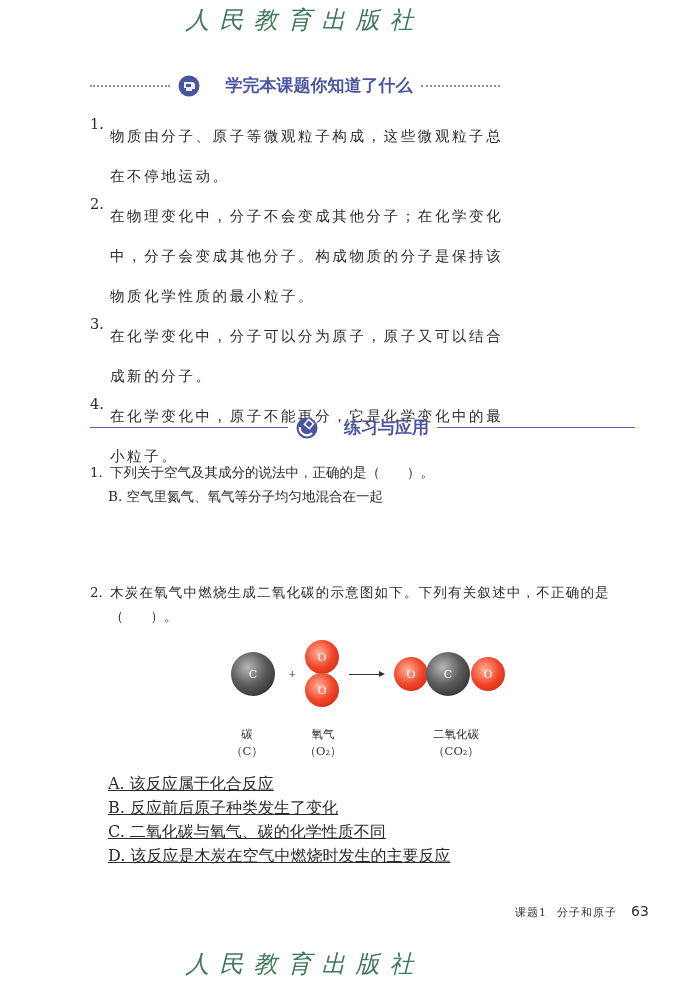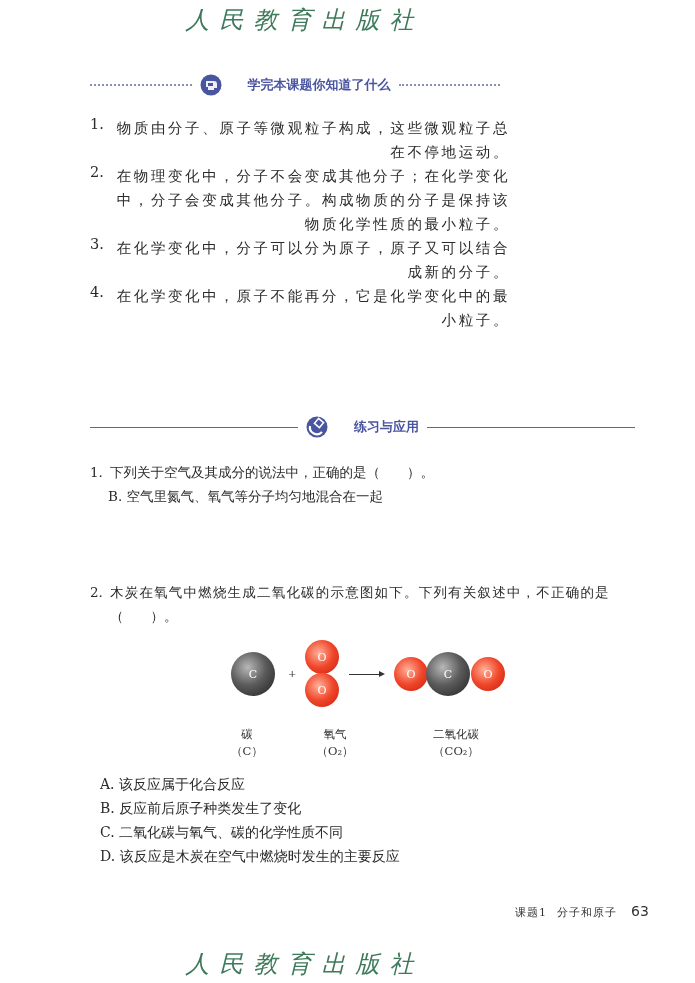--- a/index.html
+++ b/index.html
@@ -11,28 +11,28 @@
   .wm-top { top: 4px; }
   .wm-bottom { top: 948px; }
 
   .section-header { position: absolute; left: 90px; display: flex; align-items: center; }
   .sh1 { top: 74px; width: 410px; }
   .sh2 { top: 416px; width: 545px; }
   .dots { flex: 1; border-top: 2px dotted #8a8fb5; height: 0; }
   .solid { flex: 1; border-top: 1.5px solid #5a64a8; height: 0; }
   .sh-title { display: flex; align-items: center; padding: 0 8px;
               font-family: "DejaVu Sans", sans-serif; font-weight: bold;
-              color: #4a55a0; font-size: 13px; gap: 20px; }
+              color: #4a55a0; font-size: 17px; gap: 20px; }
   .sh-icon { width: 22px; height: 22px; margin-right: 6px; }
 
   .summary { position: absolute; left: 90px; top: 116px; width: 420px;
              font-size: 14.5px; letter-spacing: 2.6px; }
   .summary .item { display: flex; margin-bottom: 0; }
   .summary .num { width: 20px; flex: none; letter-spacing: 0; }
-  .summary .txt { line-height: 24px; text-align: right; }
+  .summary .txt { line-height: 40px; }
 
   .q { position: absolute; left: 90px; font-size: 13.5px; }
   .q1 { top: 460px; width: 560px; }
   .q2 { top: 580px; width: 560px; }
   .qrow { display: flex; line-height: 24px; }
   .qnum { width: 20px; flex: none; }
   .opt { padding-left: 18px; line-height: 24px; }
   .q2 .qtext { letter-spacing: 1.2px; }
 
   .diagram { position: absolute; left: 225px; top: 640px; width: 300px; height: 130px; }
@@ -41,21 +41,21 @@
   .carbon { width: 44px; height: 44px;
             background: radial-gradient(circle at 38% 35%, #b8b8b8 0%, #5c5c5c 45%, #1e1e1e 100%); }
   .oxygen { width: 34px; height: 34px;
             background: radial-gradient(circle at 40% 38%, #ffb199 0%, #f0462a 50%, #c41e0e 100%); }
   .plus { position: absolute; font-size: 10px; color: #333; }
   .arrow { position: absolute; height: 0; border-top: 1px solid #333; }
   .arrow::after { content: ""; position: absolute; right: -2px; top: -4px;
                   border-left: 6px solid #333; border-top: 3.5px solid transparent; border-bottom: 3.5px solid transparent; }
   .lbl { position: absolute; font-size: 11.5px; text-align: center; line-height: 17px; color: #333; }
 
-  .q2opts { position: absolute; left: 82px; top: 772px; font-size: 14px; }
+  .q2opts { position: absolute; left: 90px; top: 772px; font-size: 16px; text-decoration: underline; }
 
   .footer { position: absolute; top: 903px; left: 495px; font-size: 11px; color: #333;
             display: flex; align-items: baseline; letter-spacing: 1px; margin-left: 20px; }
   .footer .pg { font-family: "DejaVu Sans", sans-serif; font-size: 14px; margin-left: 14px; letter-spacing: 0; }
   .footer .sp { margin-left: 10px; }
 </style>
 </head>
 <body>
 
 <div class="watermark wm-top">人民教育出版社</div>
@@ -132,21 +132,21 @@
   <div class="atom oxygen" style="left:80px; top:33px;">O</div>
   <div class="arrow" style="left:124px; top:34px; width:34px;"></div>
   <div class="atom oxygen" style="left:169px; top:17px; z-index:1;">O</div>
   <div class="atom carbon" style="left:201px; top:12px; z-index:2;">C</div>
   <div class="atom oxygen" style="left:246px; top:17px; z-index:1;">O</div>
 
   <div class="lbl" style="left:0px; top:86px; width:44px;">
     <div>碳</div>
     <div>（C）</div>
   </div>
-  <div class="lbl" style="left:74px; top:86px; width:48px;margin-left:12px;">
+  <div class="lbl" style="left:74px; top:86px; width:48px;">
     <div>氧气</div>
     <div>（O₂）</div>
   </div>
   <div class="lbl" style="left:196px; top:78px; width:70px;margin-top:8px;">
     <div>二氧化碳</div>
     <div>（CO₂）</div>
   </div>
 </div>
 
 <div class="q2opts">

